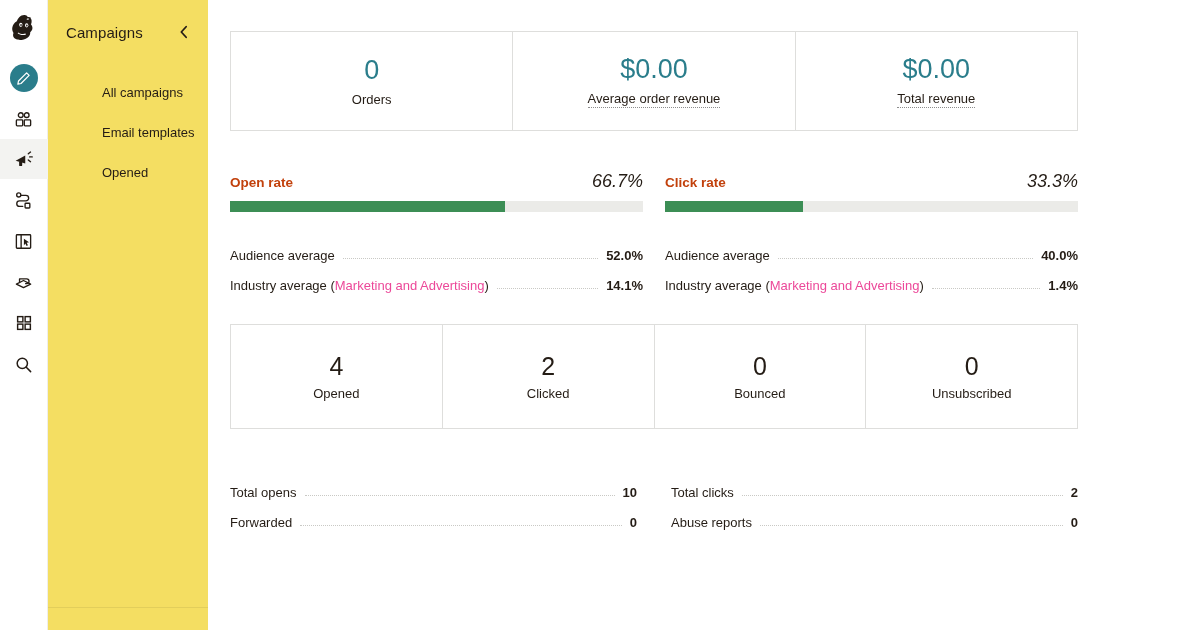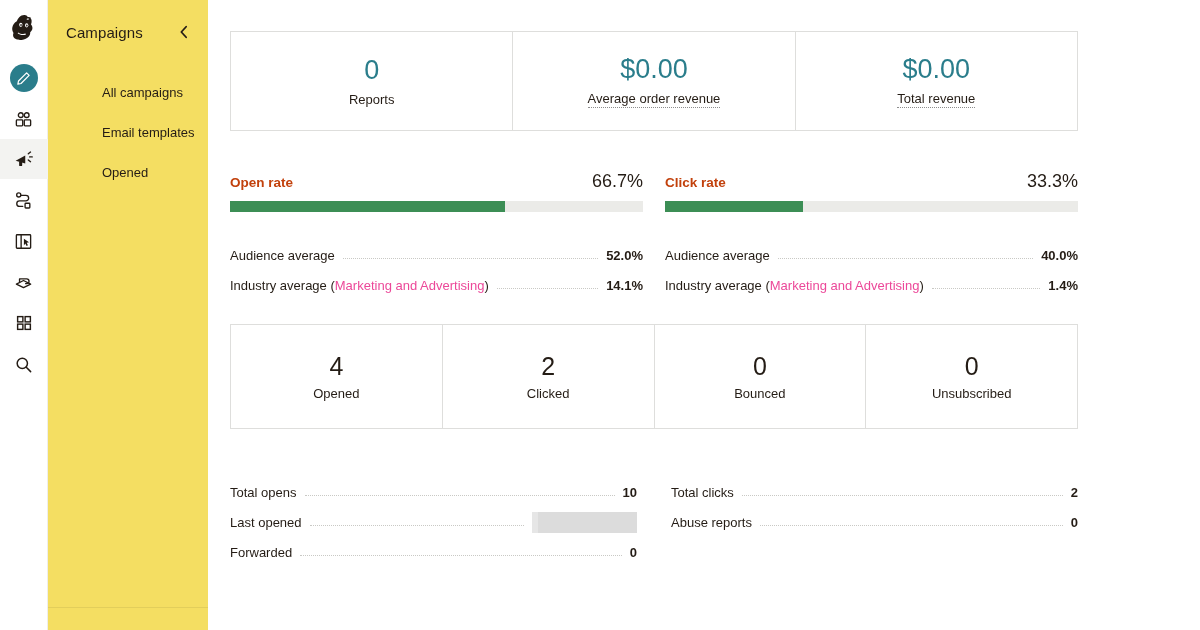--- a/index.html
+++ b/index.html
@@ -76,21 +76,21 @@
   .stat-value { font-size: 27px; line-height: 1.15; font-weight: 400; color: #2a7d8b; }
   .stat-value.dark { color: #241c15; font-size: 25px; }
   .stat-label { font-size: 13px; color: #241c15; margin-top: 5px; }
   .stat-label.tip { border-bottom: 1px dotted #8c8c8c; padding-bottom: 1px; cursor: help; }
 
   
   .rates { display: flex; margin-top: 40px; gap: 22px; }
   .rate-col { flex: 1 1 0; min-width: 0; }
   .rate-head { display: flex; justify-content: space-between; align-items: baseline; }
   .rate-name { font-size: 13.5px; font-weight: bold; color: #c2410c; }
-  .rate-pct { font-size: 18px; color: #241c15; font-weight: 400; }
+  .rate-pct { font-size: 18px; color: #241c15; font-weight: 400; font-style: italic; }
   .bar-track { height: 11px; background: #ebebe8; margin-top: 9px; width: 100%; }
   .bar-fill { height: 11px; background: #3c8e55; }
 
   .leader-rows { margin-top: 22px; }
   .leader {
     display: flex; align-items: flex-end;
     font-size: 13px; color: #241c15; height: 30px;
   }
   .leader-label { white-space: nowrap; padding-bottom: 1px; }
   .leader-dots {
@@ -227,21 +227,21 @@
       </div>
     </div>
     <div class="nav-divider"></div>
   </div>
 
   <div class="main">
 
     <div class="card-row">
       <div class="stat-card">
         <div class="stat-value">0</div>
-        <div class="stat-label">Reports</div>
+        <div class="stat-label">Orders</div>
       </div>
       <div class="stat-card">
         <div class="stat-value">$0.00</div>
         <div class="stat-label tip">Average order revenue</div>
       </div>
       <div class="stat-card">
         <div class="stat-value">$0.00</div>
         <div class="stat-label tip">Total revenue</div>
       </div>
     </div>
@@ -315,25 +315,20 @@
 
     <div class="details">
 
       <div class="detail-col">
         <div class="detail-row">
           <span class="leader-label">Total opens</span>
           <span class="leader-dots"></span>
           <span class="leader-val">10</span>
         </div>
         <div class="detail-row">
-          <span class="leader-label">Last opened</span>
-          <span class="leader-dots"></span>
-          <span class="redacted"></span>
-        </div>
-        <div class="detail-row">
           <span class="leader-label">Forwarded</span>
           <span class="leader-dots"></span>
           <span class="leader-val">0</span>
         </div>
       </div>
 
       <div class="detail-col">
         <div class="detail-row">
           <span class="leader-label">Total clicks</span>
           <span class="leader-dots"></span>

